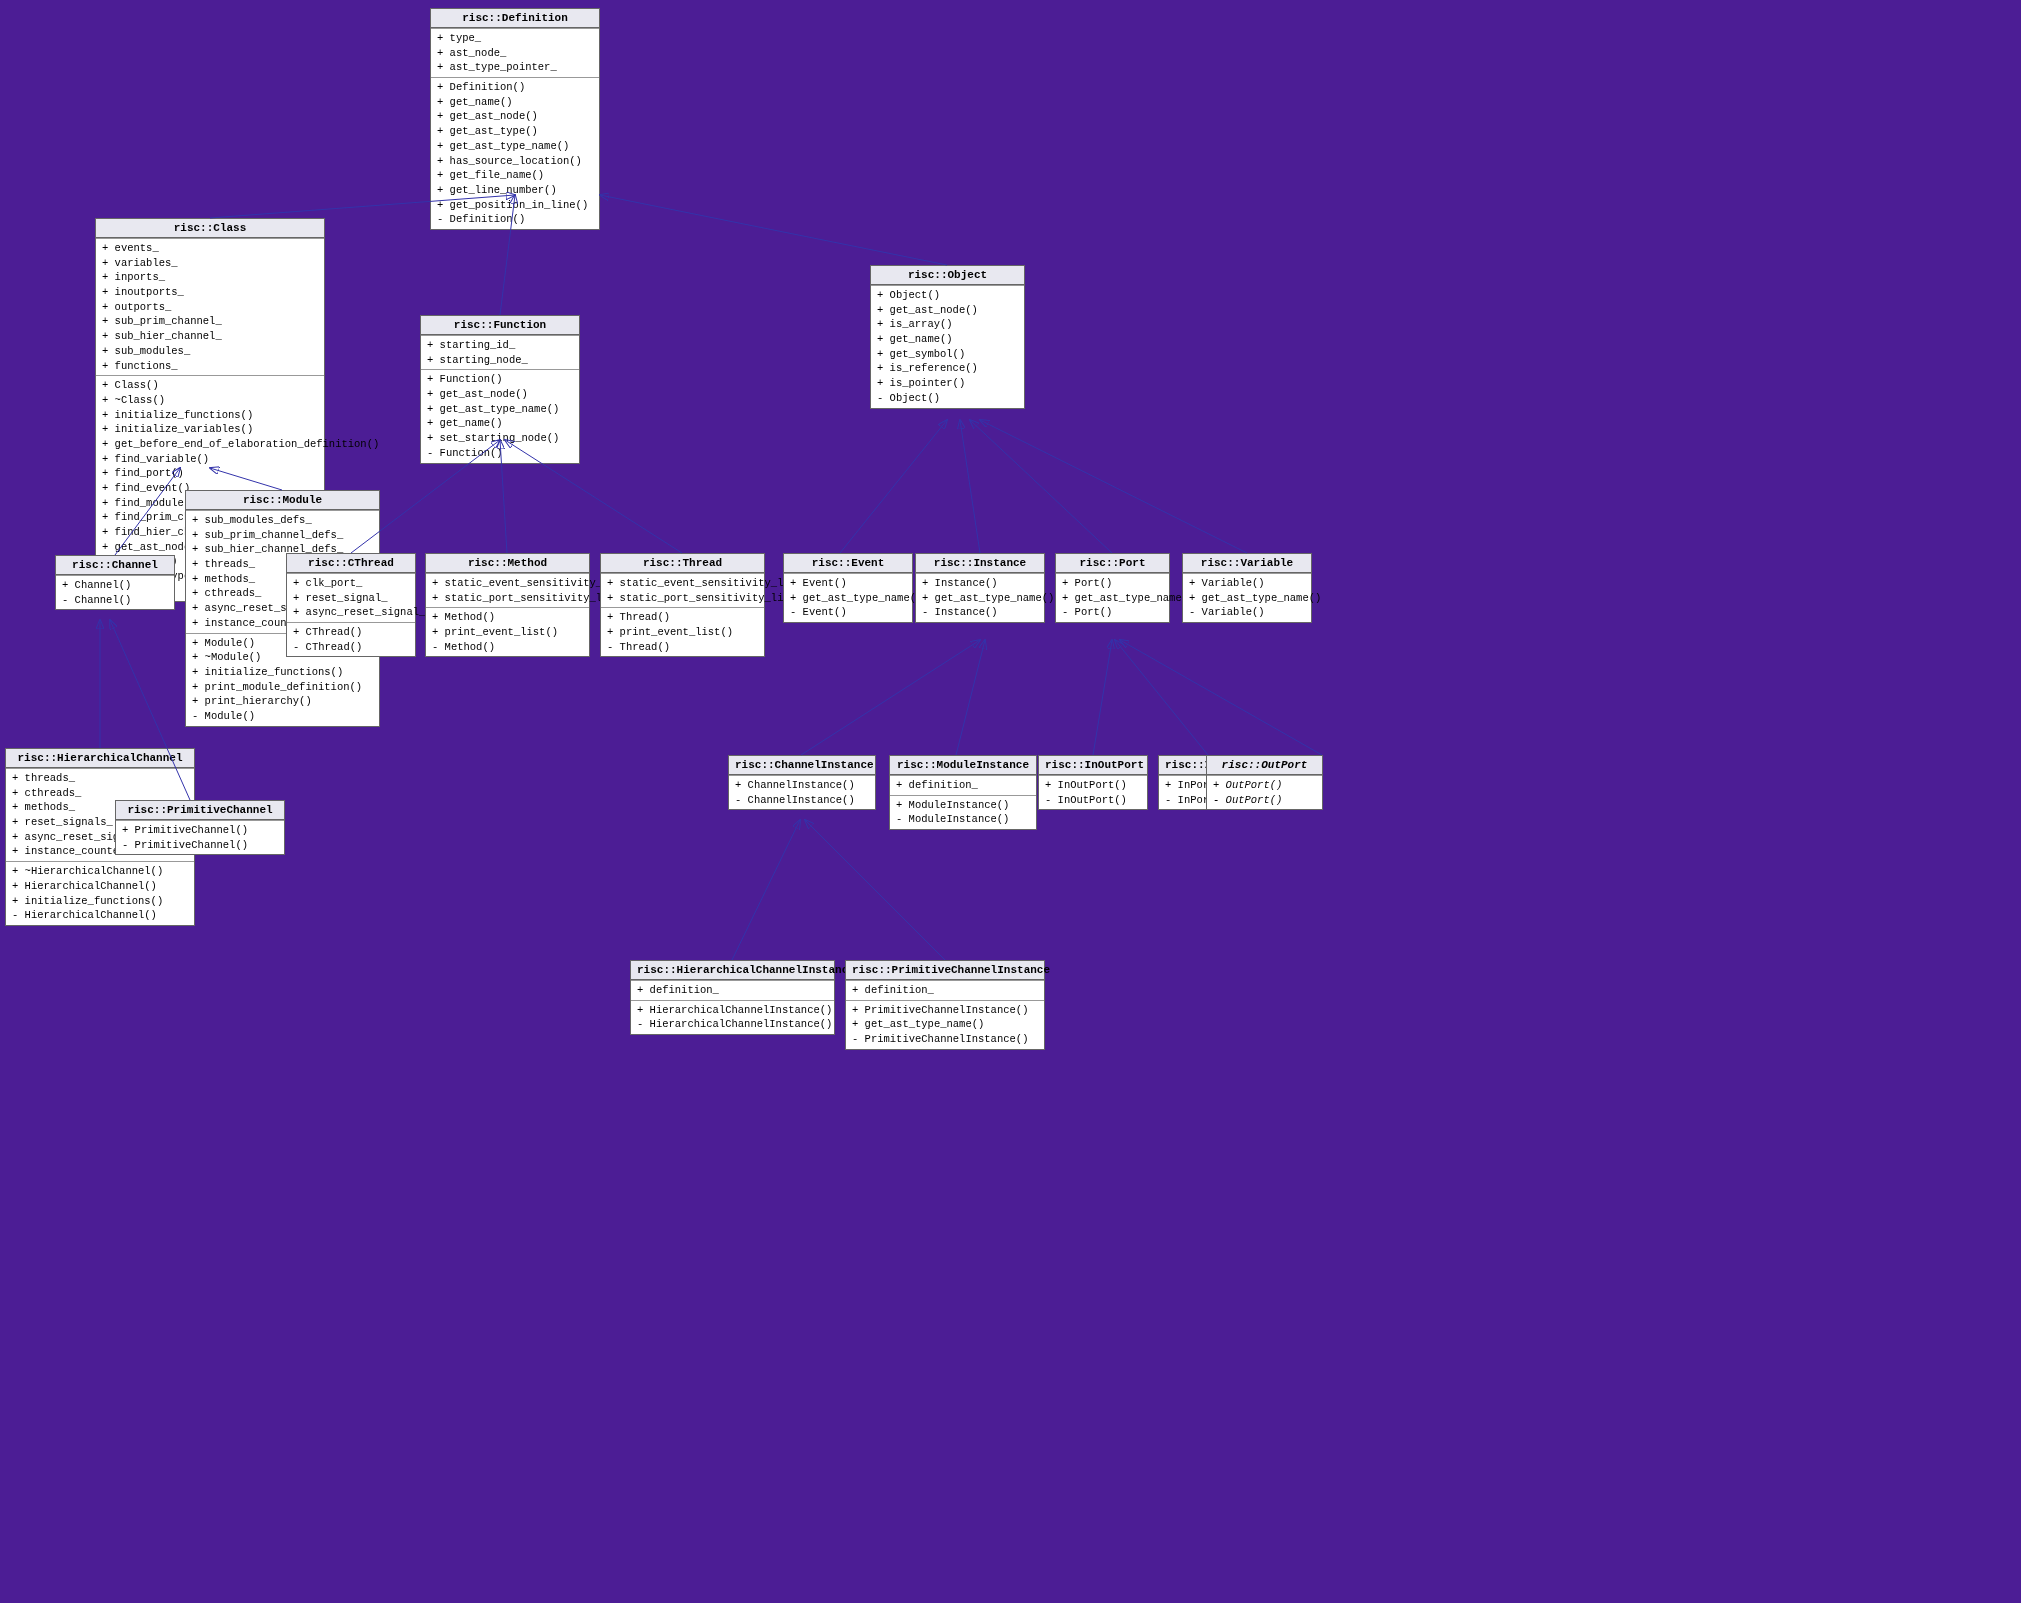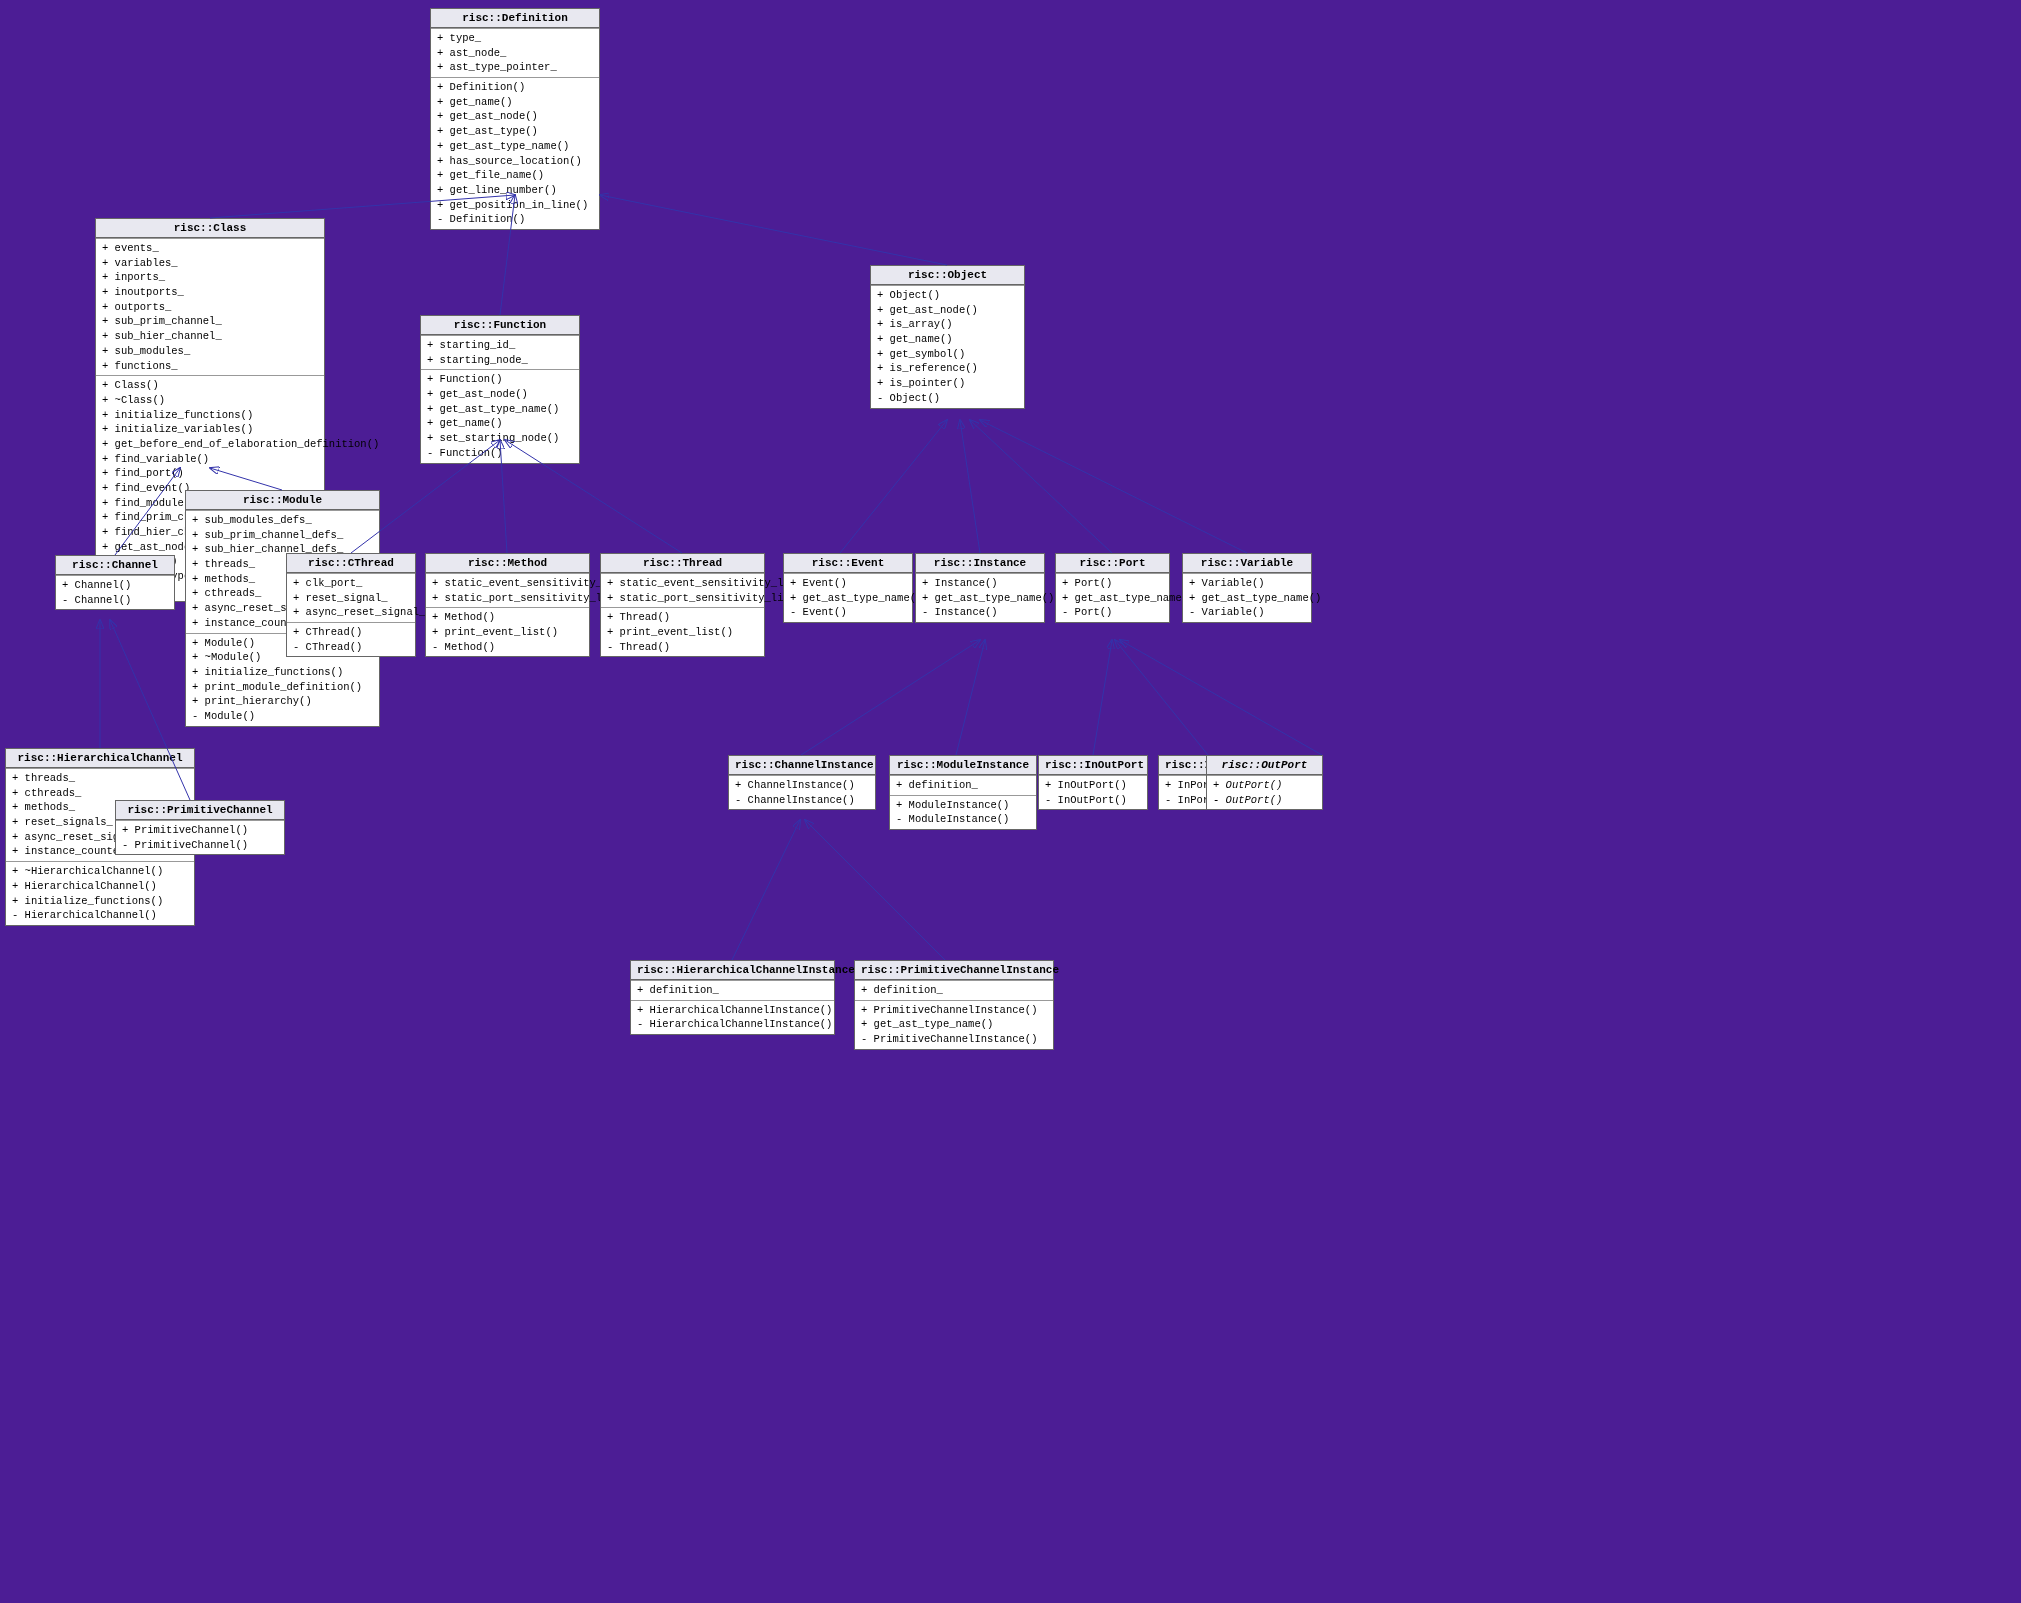--- a/index.html
+++ b/index.html
@@ -315,21 +315,21 @@
     <div class="uml-box-header">risc::HierarchicalChannelInstance</div>
     <div class="uml-section">
       <div class="uml-item">+ definition_</div>
     </div>
     <div class="uml-section">
       <div class="uml-item">+ HierarchicalChannelInstance()</div>
       <div class="uml-item">- HierarchicalChannelInstance()</div>
     </div>
   </div>
 
-  <div class="uml-box" style="left:845px;top:960px;width:200px;margin-left:9px;">
+  <div class="uml-box" style="left:845px;top:960px;width:200px;">
     <div class="uml-box-header">risc::PrimitiveChannelInstance</div>
     <div class="uml-section">
       <div class="uml-item">+ definition_</div>
     </div>
     <div class="uml-section">
       <div class="uml-item">+ PrimitiveChannelInstance()</div>
       <div class="uml-item">+ get_ast_type_name()</div>
       <div class="uml-item">- PrimitiveChannelInstance()</div>
     </div>
   </div>

